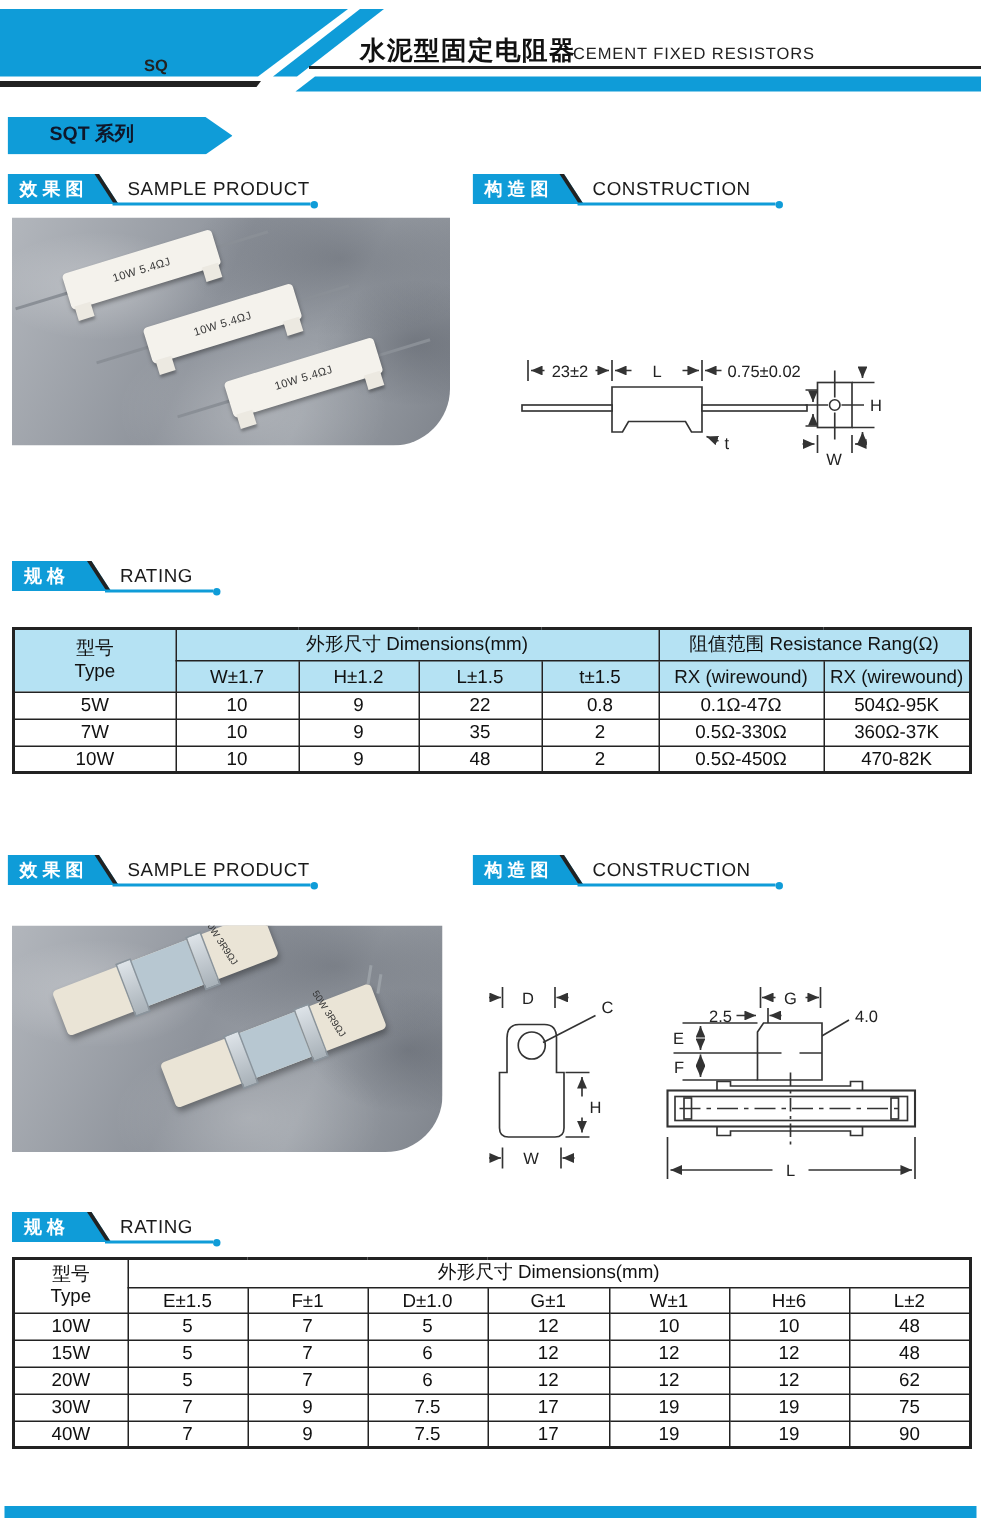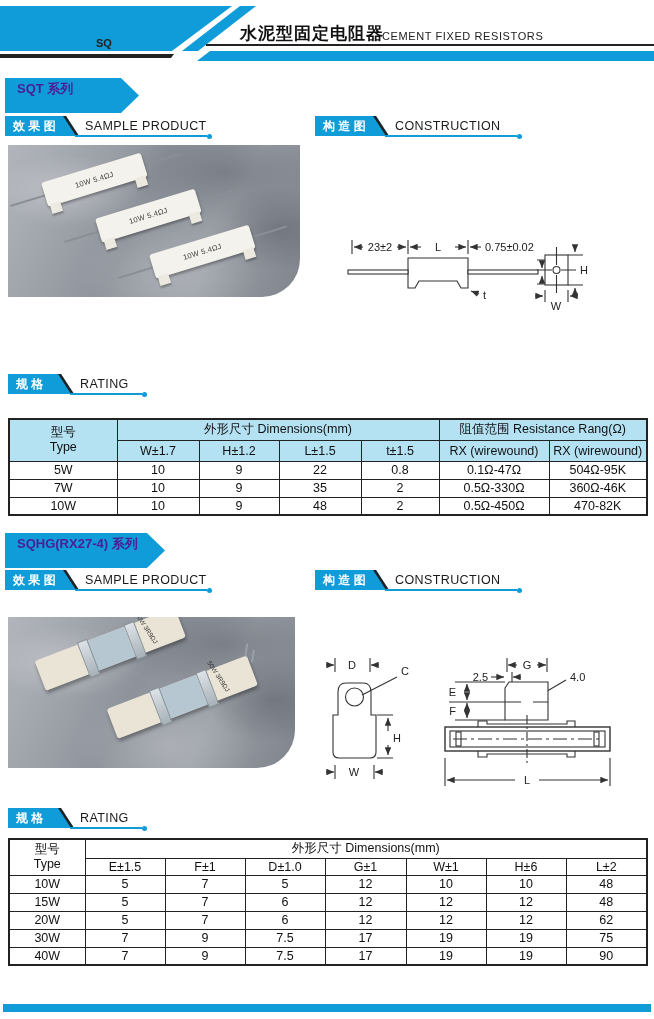--- a/index.html
+++ b/index.html
@@ -10,22 +10,22 @@
     font-family:"Liberation Sans", sans-serif; color:var(--ink);
   }
   .abs { position:absolute; }
 
   
   .title-cn { position:absolute; left:240px; top:22px; font-size:17px; font-weight:bold; letter-spacing:1px; color:#111; }
   .title-en { position:absolute; left:382px; top:30px; font-size:11px; letter-spacing:.6px; color:#222; }
 
   
   .banner {
-    position:absolute; height:35px; background:var(--accent); color:#4c1d95;
-    font-size:13px; font-weight:bold; line-height:21px; padding-left:12px;
+    position:absolute; height:25px; background:var(--accent); color:#0f172a;
+    font-size:13px; font-weight:bold; line-height:21px; padding-left:28px;
     clip-path:polygon(0 0, calc(100% - 18px) 0, 100% 50%, calc(100% - 18px) 100%, 0 100%);
   }
 
   
   .tabrow { position:absolute; height:22px; }
   .tab-cn {
     position:absolute; left:0; top:0; height:20px; background:var(--accent); color:#fff;
     font-size:12px; font-weight:bold; line-height:20px; padding-left:8px;
     clip-path:polygon(0 0, calc(100% - 13px) 0, 100% 100%, 0 100%);
   }
@@ -218,35 +218,34 @@
           <td>0.1Ω-47Ω</td>
           <td>504Ω-95K</td>
         </tr>
         <tr style="height: 18px;">
           <td>7W</td>
           <td>10</td>
           <td>9</td>
           <td>35</td>
           <td>2</td>
           <td>0.5Ω-330Ω</td>
-          <td>360Ω-46K</td>
+          <td>360Ω-37K</td>
         </tr>
         <tr style="height: 18px;">
           <td>10W</td>
           <td>10</td>
           <td>9</td>
           <td>48</td>
           <td>2</td>
           <td>0.5Ω-450Ω</td>
           <td>470-82K</td>
         </tr>
       </tbody>
   </table>
 
-  <div class="banner" style="left:5px; top:533px; width:148px;">SQHG(RX27-4) 系列</div>
 
   <div class="tabrow" style="left:5px; top:570px;">
     <div class="tab-cn" style="width:66px;">效 果 图</div>
     <div class="tab-slash" style="left:58px;"></div>
     <div class="tab-en" style="left:80px;">SAMPLE PRODUCT</div>
     <div class="tab-line" style="left:70px; width:132px;"></div>
   </div>
 
   <div class="tabrow" style="left:315px; top:570px;">
     <div class="tab-cn" style="width:66px;">构 造 图</div>

